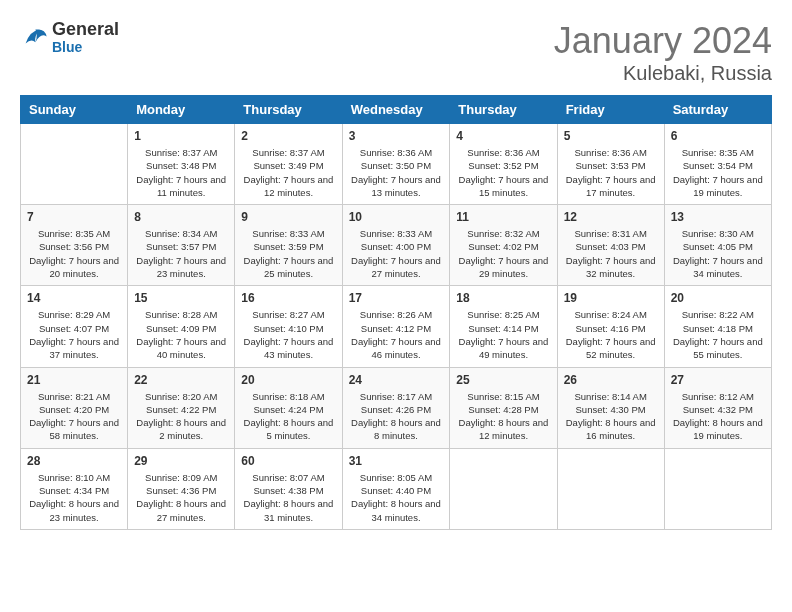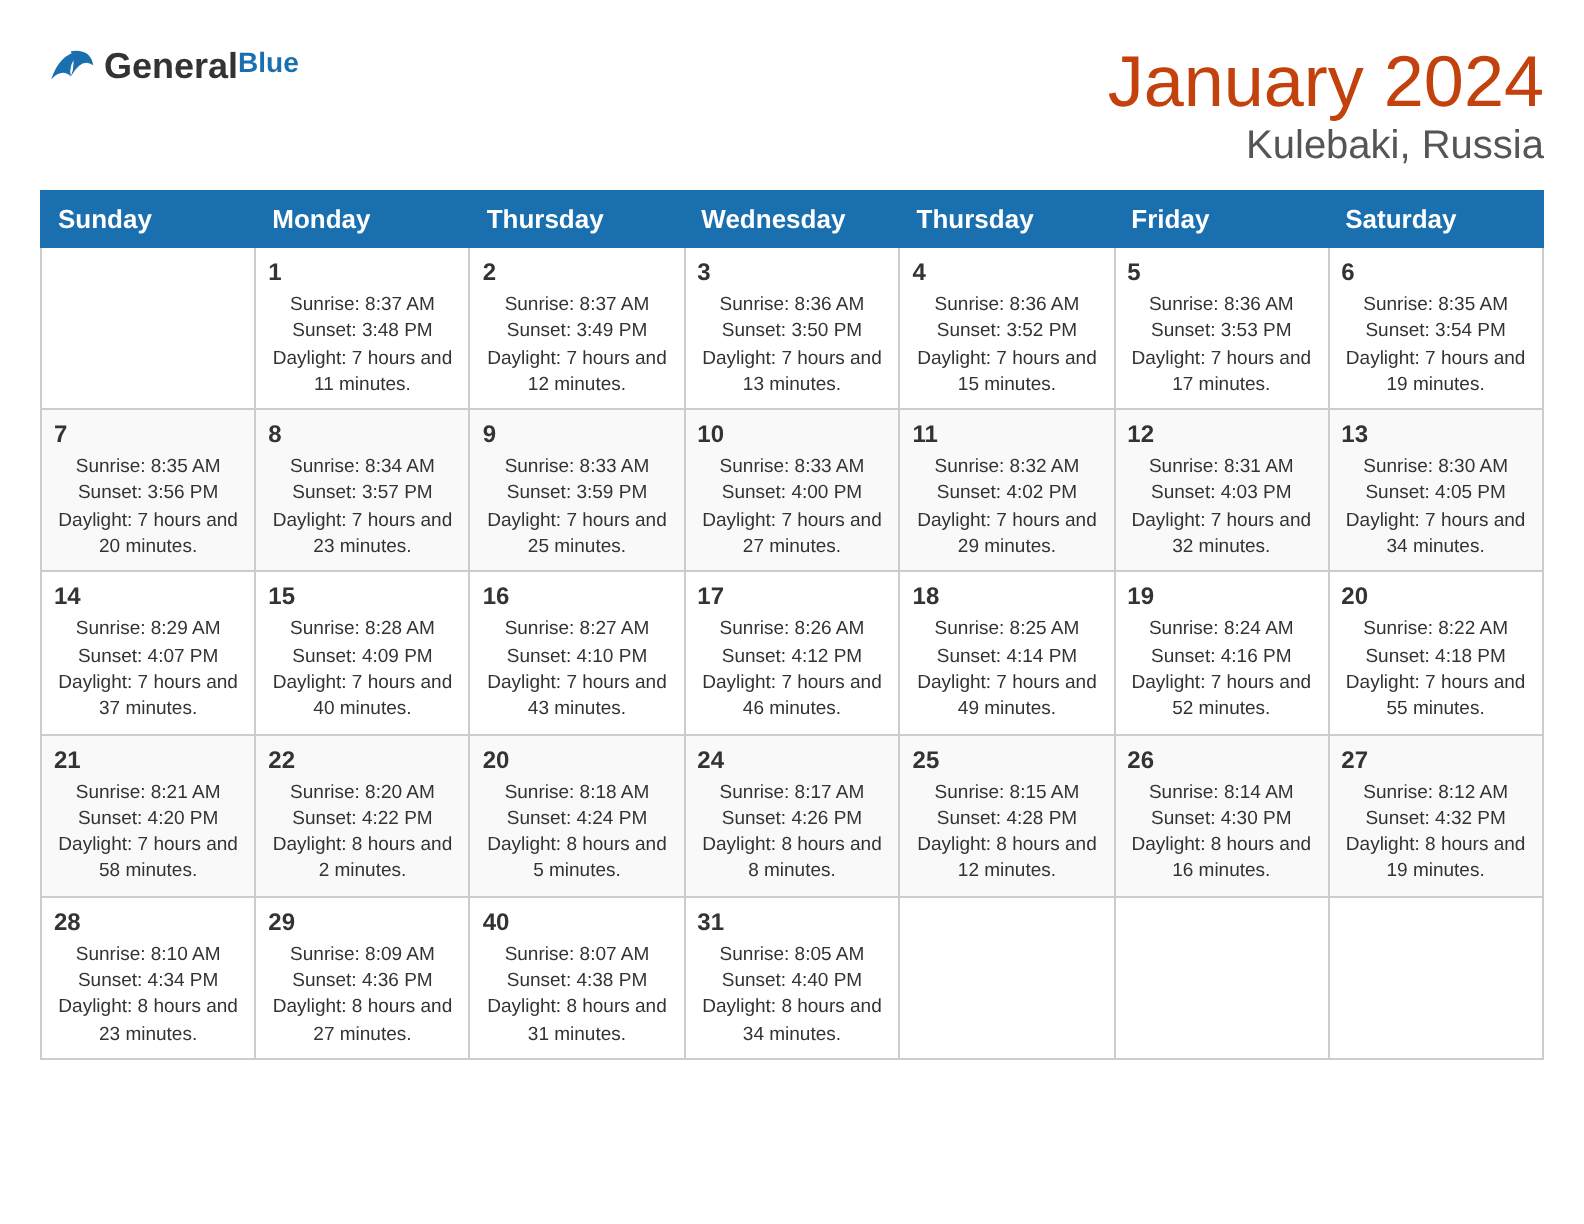--- a/index.html
+++ b/index.html
@@ -16,21 +16,21 @@
       align-items: flex-start;
       margin-bottom: 10px;
     }
     .logo {
       display: flex;
       align-items: center;
       gap: 4px;
     }
     .logo-text {
       display: flex;
-      flex-direction: row;
+      flex-direction: column;
       line-height: 1.1;
     }
     .logo-general {
       font-size: 18px;
       font-weight: bold;
       color: #333;
     }
     .logo-blue {
       font-size: 14px;
       font-weight: bold;
@@ -39,21 +39,21 @@
     .logo-bird {
       width: 28px;
       height: 28px;
     }
     .title-section {
       text-align: right;
     }
     .month-title {
       font-size: 36px;
       font-weight: normal;
-      color: #c2410c;
+      color: #737373;
     }
     .location-title {
       font-size: 20px;
       color: #555;
     }
     .calendar {
       width: 100%;
       border-collapse: collapse;
       border: 1px solid #ccc;
       padding-left: 15px;
@@ -247,21 +247,21 @@
       <tr>
         <td>
           <span class="day-number">28</span>
           <div class="day-info">Sunrise: 8:10 AM<br>Sunset: 4:34 PM<br>Daylight: 8 hours and 23 minutes.</div>
         </td>
         <td>
           <span class="day-number">29</span>
           <div class="day-info">Sunrise: 8:09 AM<br>Sunset: 4:36 PM<br>Daylight: 8 hours and 27 minutes.</div>
         </td>
         <td>
-          <span class="day-number">40</span>
+          <span class="day-number">60</span>
           <div class="day-info">Sunrise: 8:07 AM<br>Sunset: 4:38 PM<br>Daylight: 8 hours and 31 minutes.</div>
         </td>
         <td>
           <span class="day-number">31</span>
           <div class="day-info">Sunrise: 8:05 AM<br>Sunset: 4:40 PM<br>Daylight: 8 hours and 34 minutes.</div>
         </td>
         <td class="empty-cell"></td>
         <td class="empty-cell"></td>
         <td class="empty-cell"></td>
       </tr>

